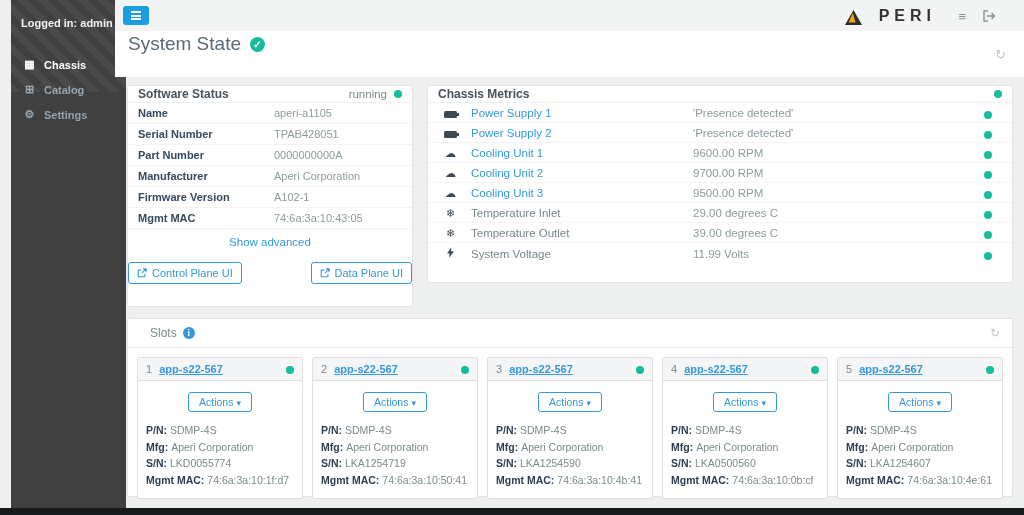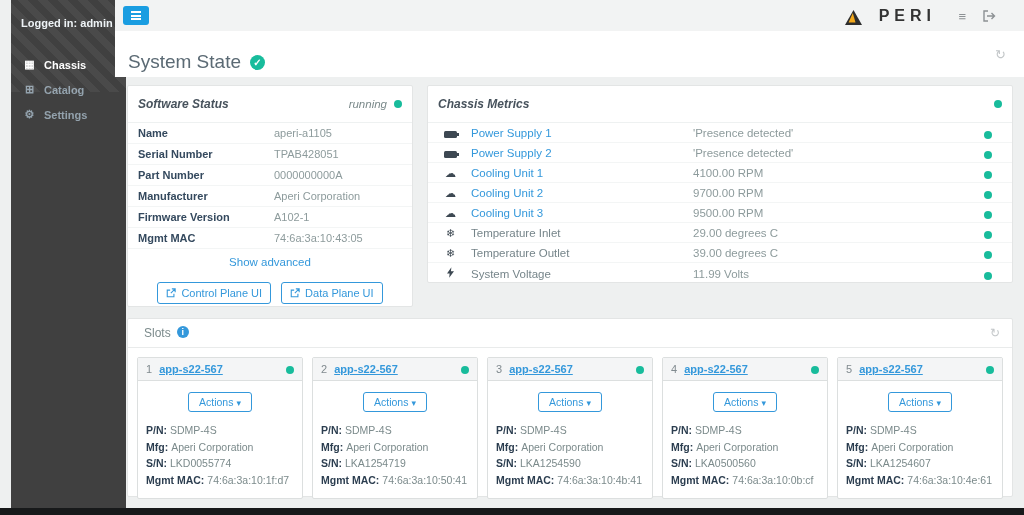--- a/index.html
+++ b/index.html
@@ -24,50 +24,50 @@
   .menu-btn { position:absolute; left:8px; top:6px; width:26px; height:19px; background:#1a9de1; border-radius:3px; cursor:pointer; }
   .menu-btn .bar { position:absolute; left:8px; width:10px; height:2px; background:#fff; }
   .menu-btn .b1 { top:5px; } .menu-btn .b2 { top:8.5px; } .menu-btn .b3 { top:12px; }
   .brand { position:absolute; right:88px; top:7px; display:flex; align-items:flex-end; gap:17px; }
   .brand-letters { font-size:16px; letter-spacing:5px; color:#333; font-weight:bold; }
   .top-icon { position:absolute; top:9px; color:#8d9194; font-size:13px; cursor:pointer; }
   .ti-list { right:58px; font-weight:bold; }
   .ti-signout { right:28px; top:10px; }
   
   .content-header { position:absolute; left:115px; top:31px; width:909px; height:46px; background:#ffffff; }
-  .page-title { position:absolute; left:13px; top:20px; font-size:19px; color:#5b6a74; display:flex; align-items:center; gap:9px;text-align:center; }
+  .page-title { position:absolute; left:13px; top:2px; font-size:19px; color:#5b6a74; display:flex; align-items:center; gap:9px;text-align:center; }
   .check-badge { display:inline-flex; width:15px; height:15px; border-radius:50%; background:#18bc9c; color:#fff; font-size:10px; align-items:center; justify-content:center; font-weight:bold; }
   .hdr-refresh { position:absolute; right:18px; top:16px; color:#c3c7c9; font-size:13px; cursor:pointer; }
   
   .panel { position:absolute; background:#fff; border:1px solid #e3e5e5; border-radius:2px; }
-  .panel-hd { display:flex; justify-content:space-between; align-items:center; padding:11px 10px; border-bottom:1px solid #eef1f1; font-size:12px; font-weight:bold; color:#47525c;font-style:italic; }
+  .panel-hd { display:flex; justify-content:space-between; align-items:center; padding:1px 10px; border-bottom:1px solid #eef1f1; font-size:12px; font-weight:bold; color:#47525c; }
   .hd-right { display:flex; align-items:center; gap:7px; font-weight:normal; font-size:11.5px; color:#7b8a8b; }
   .dot { width:8px; height:8px; border-radius:50%; background:#18bc9c; display:inline-block; }
   
   .panel-software { left:127px; top:85px; width:286px; height:222px; }
   .kv-row { position:relative; padding:4px 10px; border-bottom:1px solid #f3f5f5; font-size:11px; }
   .kv-label { font-weight:bold; color:#34495e; }
   .kv-value { position:absolute; left:146px; top:4px; color:#8d9b9c; }
   .show-adv { display:block; text-align:center; padding:7px 0 2px; font-size:11.5px; color:#3498db; text-decoration:none; cursor:pointer; }
-  .btn-row { display:flex; justify-content:center; gap:10px; padding:12px 0 4px; }
+  .btn-row { display:flex; justify-content:space-between; gap:10px; padding:12px 0 4px; }
   .btn-outline { display:inline-flex; align-items:center; gap:5px; border:1px solid #3498db; color:#3498db; background:#fff; border-radius:3px; padding:4px 8px; font-size:11px; cursor:pointer; font-family:inherit; }
   
   .panel-chassis { left:427px; top:85px; width:586px; height:198px; }
   .metric-row { position:relative; display:flex; align-items:flex-end; padding:3px 10px 3px 14px; border-bottom:1px solid #f3f5f5; font-size:11.5px; min-height:20px; }
   .metric-row:last-child { border-bottom:none; }
   .m-icon { width:17px; margin-right:12px; text-align:center; color:#3d4852; font-size:11px; line-height:1; }
   .m-name-link { color:#3498db; cursor:pointer; }
   .m-name-plain { color:#76858a; }
   .m-value { position:absolute; left:265px; color:#8d9b9c; }
   .m-dot { position:absolute; right:20px; }
   .batt { display:inline-block; width:13px; height:7px; background:#3d4852; border-radius:1.5px; position:relative; vertical-align:middle; }
   .batt::after { content:""; position:absolute; right:-2px; top:2px; width:2px; height:3px; background:#3d4852; }
   
   .panel-slots { left:127px; top:318px; width:886px; height:179px; }
-  .slots-hd { position:relative; display:flex; align-items:flex-start; gap:6px; padding:7px 16px; border-bottom:1px solid #e9ebeb; font-size:12px; color:#7b8a8b; }
+  .slots-hd { position:relative; display:flex; align-items:center; gap:6px; padding:7px 22px; border-bottom:1px solid #e9ebeb; font-size:12px; color:#7b8a8b; }
   .info-icon { display:inline-flex; width:12px; height:12px; border-radius:50%; background:#3498db; color:#fff; font-size:9px; font-weight:bold; align-items:center; justify-content:center; font-style:normal; cursor:pointer; }
   .slots-refresh { position:absolute; right:12px; top:7px; color:#c3c7c9; font-size:12px; cursor:pointer; }
   .cards { display:flex; gap:9px; padding:9px; }
   .card { flex:1; border:1px solid #dcdfdf; border-radius:2px; background:#fff; }
   .card-hd { position:relative; background:#f4f5f6; border-bottom:1px solid #dcdfdf; padding:5px 8px; font-size:11px; }
   .slot-num { color:#808a8f; margin-right:4px; }
   .slot-link { color:#3498db; font-weight:bold; text-decoration:underline; cursor:pointer; }
   .card-dot { position:absolute; right:8px; top:8px; }
   .card-bd { padding:6px 8px 8px; font-size:10.5px; }
   .actions-wrap { text-align:center; margin:5px 0 11px; }
@@ -199,21 +199,21 @@
     </div>
     <div class="metric-row">
       <span class="m-icon"><span class="batt"></span></span>
       <a class="m-name-link">Power Supply 2</a>
       <span class="m-value">'Presence detected'</span>
       <span class="dot m-dot"></span>
     </div>
     <div class="metric-row">
       <span class="m-icon">☁</span>
       <a class="m-name-link">Cooling Unit 1</a>
-      <span class="m-value">4100.00 RPM</span>
+      <span class="m-value">9600.00 RPM</span>
       <span class="dot m-dot"></span>
     </div>
     <div class="metric-row">
       <span class="m-icon">☁</span>
       <a class="m-name-link">Cooling Unit 2</a>
       <span class="m-value">9700.00 RPM</span>
       <span class="dot m-dot"></span>
     </div>
     <div class="metric-row">
       <span class="m-icon">☁</span>

